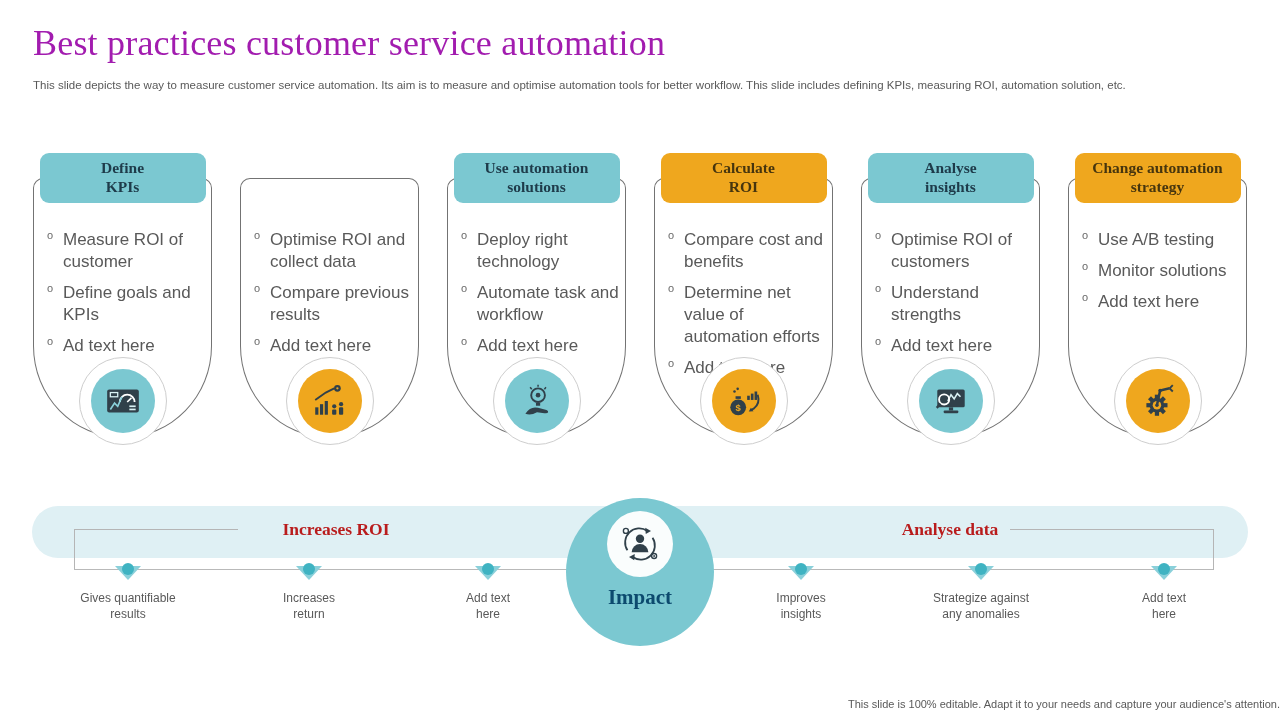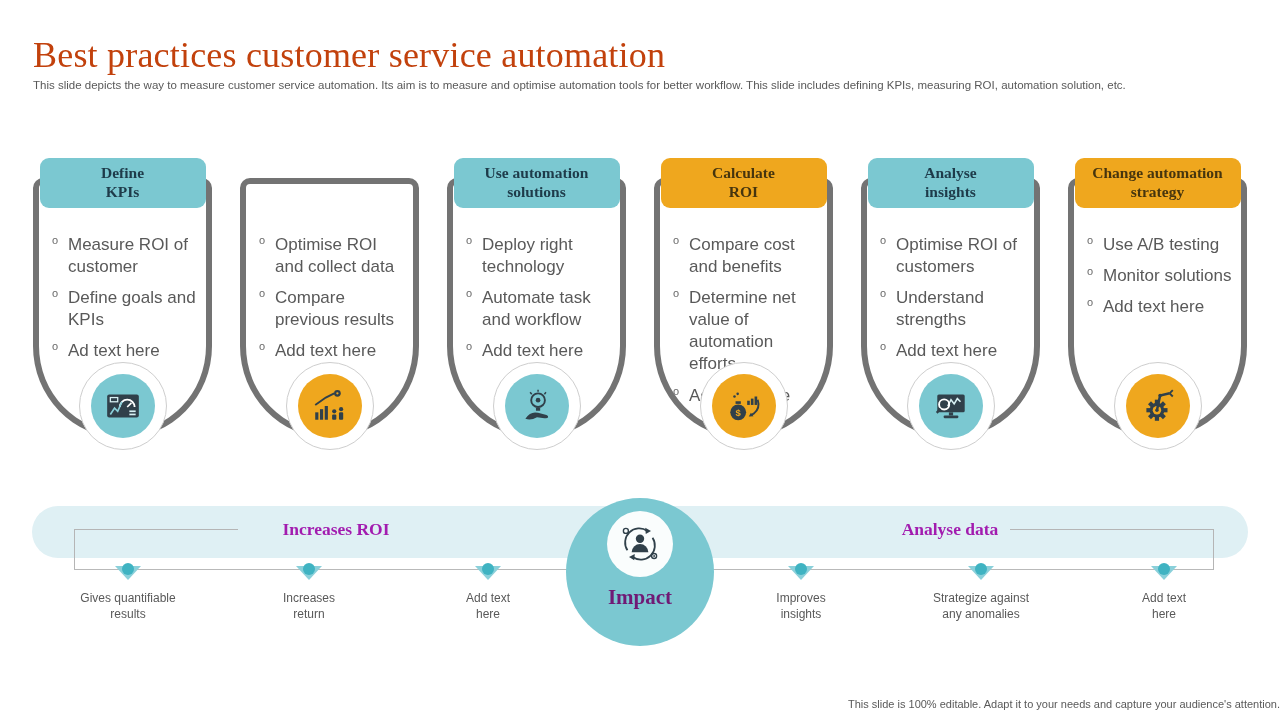--- a/index.html
+++ b/index.html
@@ -2,26 +2,26 @@
 <html style="--teal: #7bc8d1; --orange: #efa71e; --band: #dff0f4; --teal-light: #8ad0da; --teal-deep: #3fb3c2; --dark-navy: #1e3b4a; --body-gray: #595959; --border-gray: #c9c9c9;"><head>
 <meta charset="utf-8">
 <style>
   * { box-sizing: border-box; }
   html,body { margin:0; padding:0; background:#ffffff; }
   .slide { position:relative; width:1280px; height:720px; background:#ffffff;
            font-family:"Liberation Sans", sans-serif; overflow:hidden; }
 
   
   .page-title { position:absolute; left:33px; top:22px; font-family:"Liberation Serif","DejaVu Serif",serif;
-                font-size:36px; color:#c2410c; letter-spacing:0.2px;margin-top:12px; }
+                font-size:36px; color:#a21caf; letter-spacing:0.2px; }
   .subtitle   { position:absolute; left:33px; top:79px; font-size:11.5px; color:#595959; }
 
   
   .card { position:absolute; top:178px; width:179px; height:260px; background:#fff;
-          border:6px solid #737373;
+          border:1px solid #737373;
           border-radius:10px 10px 50% 50% / 10px 10px 92px 92px; }
   .card.pos1{left:33px}.card.pos2{left:240px}.card.pos3{left:447px}
   .card.pos4{left:654px}.card.pos5{left:861px}.card.pos6{left:1068px}
 
   .badge { position:absolute; top:-26px; left:50%; transform:translateX(-50%);
            width:166px; height:50px; border-radius:9px;
            display:flex; align-items:center; justify-content:center; text-align:center;
            font-family:"Liberation Serif","DejaVu Serif",serif; font-weight:bold;
            font-size:15.5px; line-height:1.22; white-space:pre-line; }
   .theme-teal  .badge { background:var(--teal,#7bc8d1);  color:#1e3b4a; }
@@ -38,21 +38,21 @@
                  width:64px; height:64px; border-radius:50%;
                  display:flex; align-items:center; justify-content:center; }
   .theme-teal  .icon-circle { background:var(--teal,#7bc8d1); }
   .theme-orange .icon-circle { background:var(--orange,#efa71e); }
 
   
   .band { position:absolute; left:32px; top:506px; width:1216px; height:52px;
           background:var(--band,#dff0f4); border-radius:26px; z-index:0; }
   .section-heading { position:absolute; top:519px; width:190px; text-align:center;
           font-family:"Liberation Serif","DejaVu Serif",serif; font-weight:bold;
-          font-size:17.5px; color:#a21caf; z-index:1; }
+          font-size:17.5px; color:#b91c1c; z-index:1; }
   .heading-left  { left:241px; }
   .heading-right { left:855px; }
 
   .conn { position:absolute; background:#b5b5b5; z-index:1; }
   .conn-l-h { left:74px;   top:529px; width:164px; height:1px; }
   .conn-l-v { left:74px;   top:529px; width:1px;   height:41px; }
   .conn-r-h { left:1010px; top:529px; width:203px; height:1px; }
   .conn-r-v { left:1213px; top:529px; width:1px;   height:41px; }
   .timeline { position:absolute; left:74px; top:569px; width:1139px; height:1px;
               background:#b9b9b9; z-index:1; }
@@ -68,21 +68,21 @@
              width:12px; height:12px; border-radius:50%; background:var(--teal-deep,#3fb3c2); }
   .ms-label { margin-top:9px; font-size:12px; color:#595959; line-height:1.3; white-space:pre-line; }
 
   .impact { position:absolute; left:566px; top:498px; width:148px; height:148px;
             border-radius:50%; background:var(--teal,#7bc8d1); z-index:3; }
   .impact-inner { position:absolute; left:50%; top:13px; transform:translateX(-50%);
                   width:66px; height:66px; background:#fafdfd; border-radius:50%;
                   display:flex; align-items:center; justify-content:center; }
   .impact-label { position:absolute; left:0; right:0; top:87px; text-align:center;
                   font-family:"Liberation Serif","DejaVu Serif",serif; font-weight:bold;
-                  font-size:21px; color:#701a75; }
+                  font-size:21px; color:#0c4a6e; }
 
   .footer { position:absolute; left:0; right:0; top:698px; text-align:right;
             font-size:11px; color:#595959; }
 </style>
 </head>
 <body>
 
 <div class="slide">
 
   <div class="page-title">Best practices customer service automation</div>

